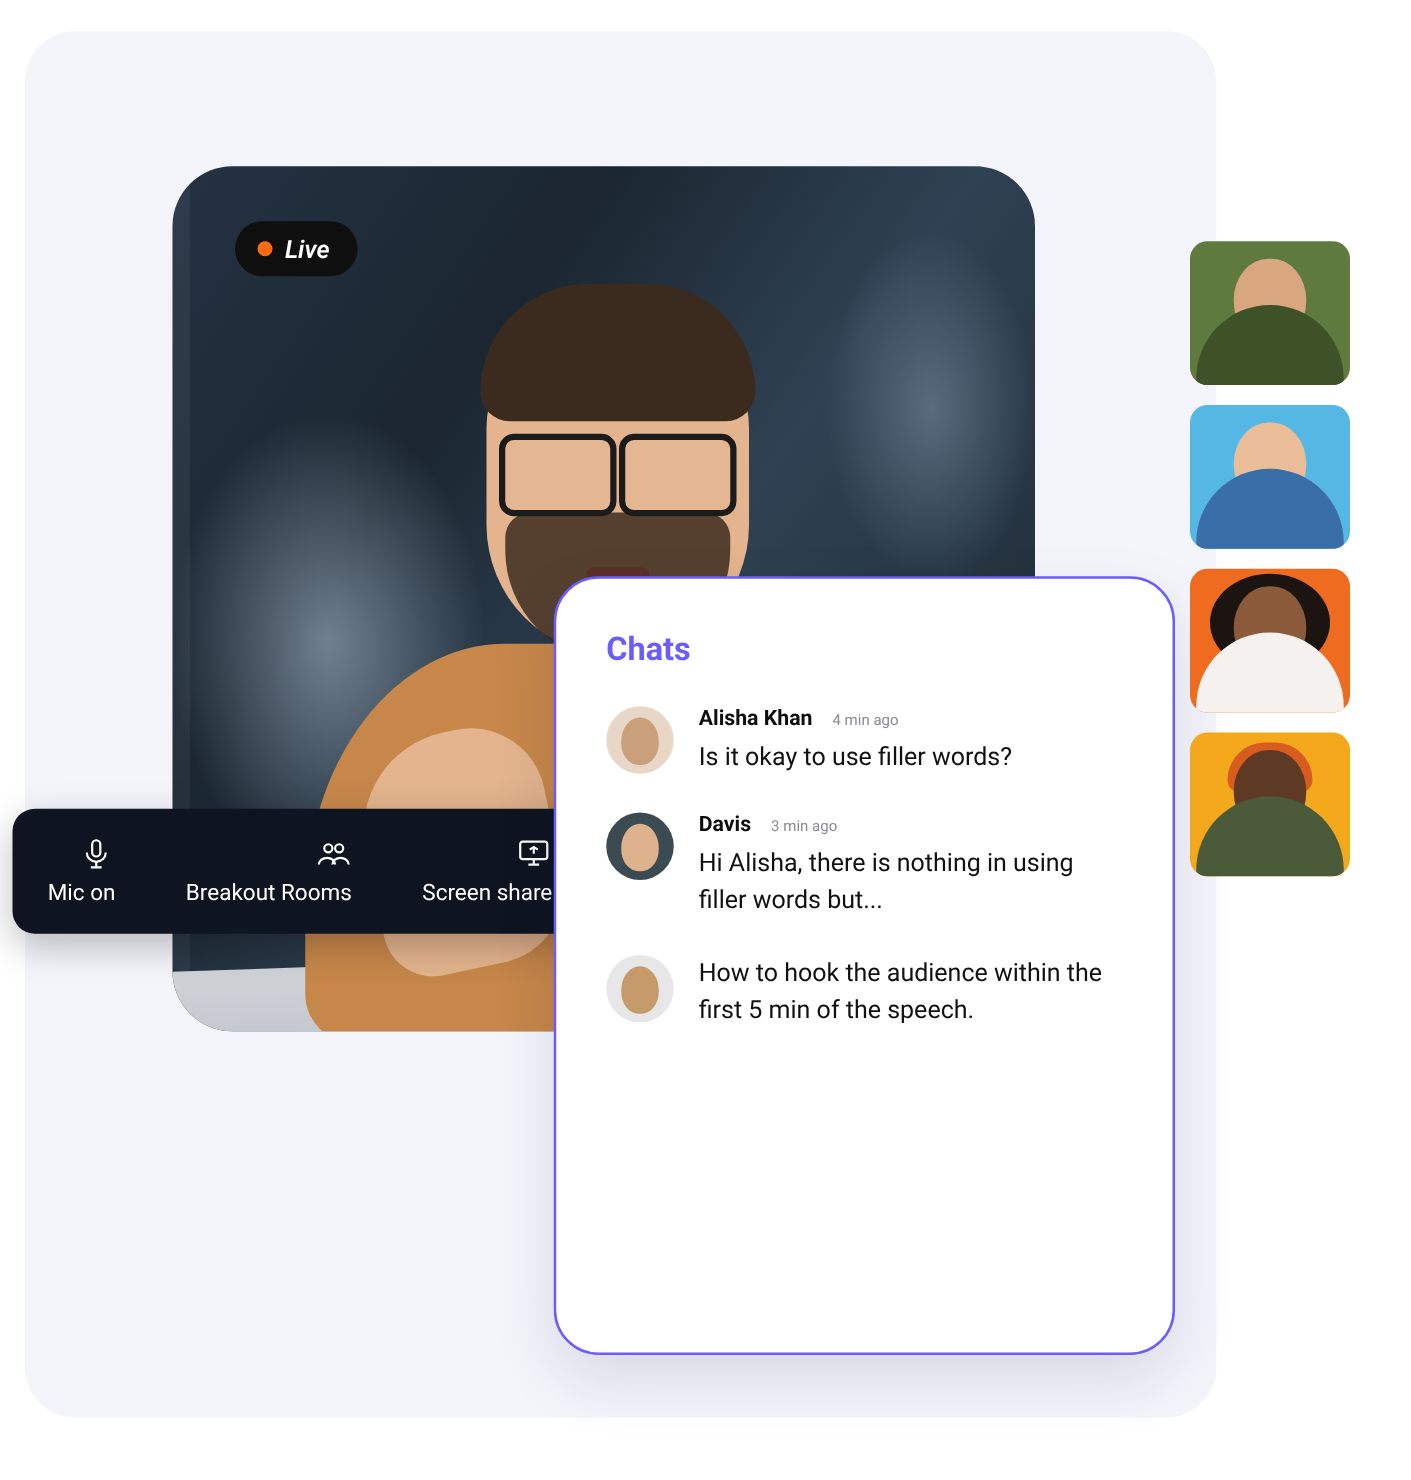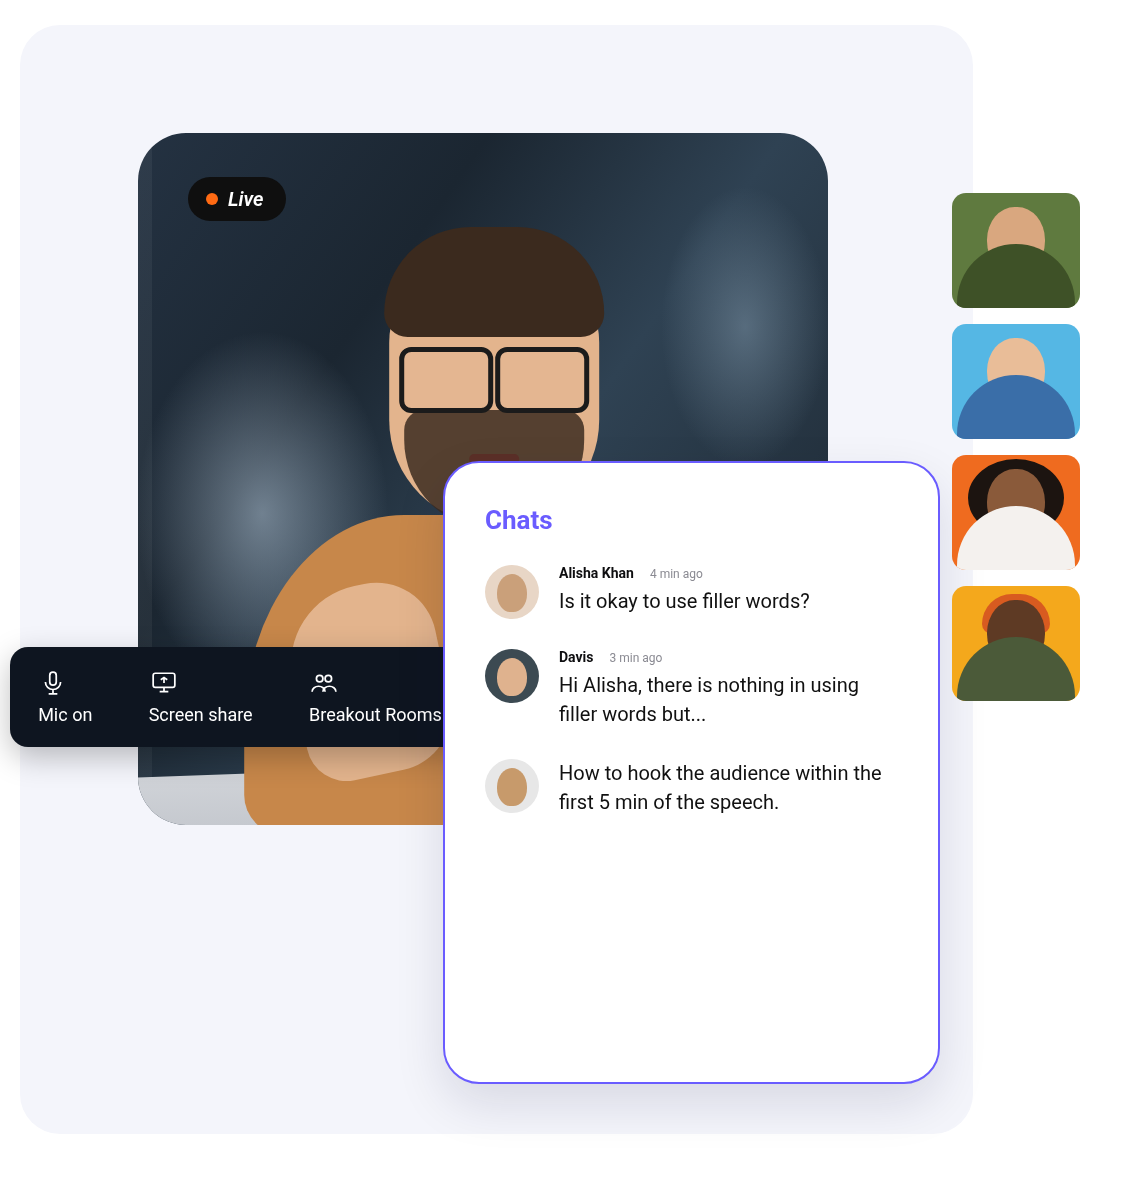--- a/index.html
+++ b/index.html
@@ -112,21 +112,21 @@
   
   .toolbar{
     position:absolute; left:10px; top:647px;
     width:460px; height:100px;
     background:#0e1520; color:#fff;
     border-radius:18px;
     display:flex; align-items:center; justify-content:space-around;
     box-shadow:0 10px 30px rgba(0,0,0,.25);
   }
   .tool{
-    display:flex; flex-direction:column; align-items:flex-start; gap:8px;
+    display:flex; flex-direction:column; align-items:flex-end; gap:8px;
     font-size:18px; cursor:pointer;
   }
   .tool svg{ width:30px; height:26px; stroke:#fff; fill:none; stroke-width:1.6; }
 
   
   .chat{
     position:absolute; left:443px; top:461px;
     width:497px; height:623px;
     background:#fff; border:2px solid #6a5cff;
     border-radius:36px;
@@ -143,21 +143,21 @@
   }
   .avatar-sm::after{
     content:""; position:absolute; left:50%; top:52%; transform:translate(-50%,-50%);
     width:30px; height:38px; border-radius:50% 50% 46% 46%;
   }
   .av-a{ background:#e8d6c6; } .av-a::after{ background:#caa07a; }
   .av-b{ background:#3c4a52; } .av-b::after{ background:#dfb28e; }
   .av-c{ background:#e7e7e7; } .av-c::after{ background:#c79a6b; }
   .msg-body{ flex:1; }
   .msg-head{ display:flex; align-items:baseline; gap:16px; margin-bottom:6px;}
-  .msg-name{ font-weight:700; font-size:14px; color:#0e0e10;}
+  .msg-name{ font-weight:700; font-size:17px; color:#0e0e10;}
   .msg-time{ font-size:12px; color:#8a8a92;}
   .msg-text{ font-size:20px; line-height:1.45; color:#111;}
 
   
   .strip{
     position:absolute; left:952px; top:193px;
     display:flex; flex-direction:column; gap:16px;
   }
   .tile{
     width:128px; height:115px; border-radius:14px;
@@ -204,32 +204,32 @@
 <div class="toolbar">
   <div class="tool">
     <svg viewBox="0 0 24 24">
       <rect x="9" y="2" width="6" height="12" rx="3"></rect>
       <path d="M5 11a7 7 0 0 0 14 0M12 18v4M8 22h8"></path>
     </svg>
     <span>Mic on</span>
   </div>
   <div class="tool">
     <svg viewBox="0 0 24 24">
-      <rect x="2" y="3" width="20" height="13" rx="2"></rect>
-      <path d="M12 7v5M9 9l3-2 3 2M8 20h8M12 16v4"></path>
-    </svg>
-    <span>Screen share</span>
-  </div>
-  <div class="tool">
-    <svg viewBox="0 0 24 24">
       <circle cx="8" cy="8" r="3"></circle>
         <circle cx="16" cy="8" r="3"></circle>
       <path d="M2 20c0-3 3-5 6-5s6 2 6 5M12 20c0-3 3-5 6-5s6 2 6 5" transform="translate(-1 0)"></path>
     </svg>
     <span>Breakout Rooms</span>
+  </div>
+  <div class="tool">
+    <svg viewBox="0 0 24 24">
+      <rect x="2" y="3" width="20" height="13" rx="2"></rect>
+      <path d="M12 7v5M9 9l3-2 3 2M8 20h8M12 16v4"></path>
+    </svg>
+    <span>Screen share</span>
   </div>
 </div>
 
 <div class="chat">
   <div class="chat-title">Chats</div>
 
   <div class="msg">
     <div class="avatar-sm av-a"></div>
     <div class="msg-body">
       <div class="msg-head">

